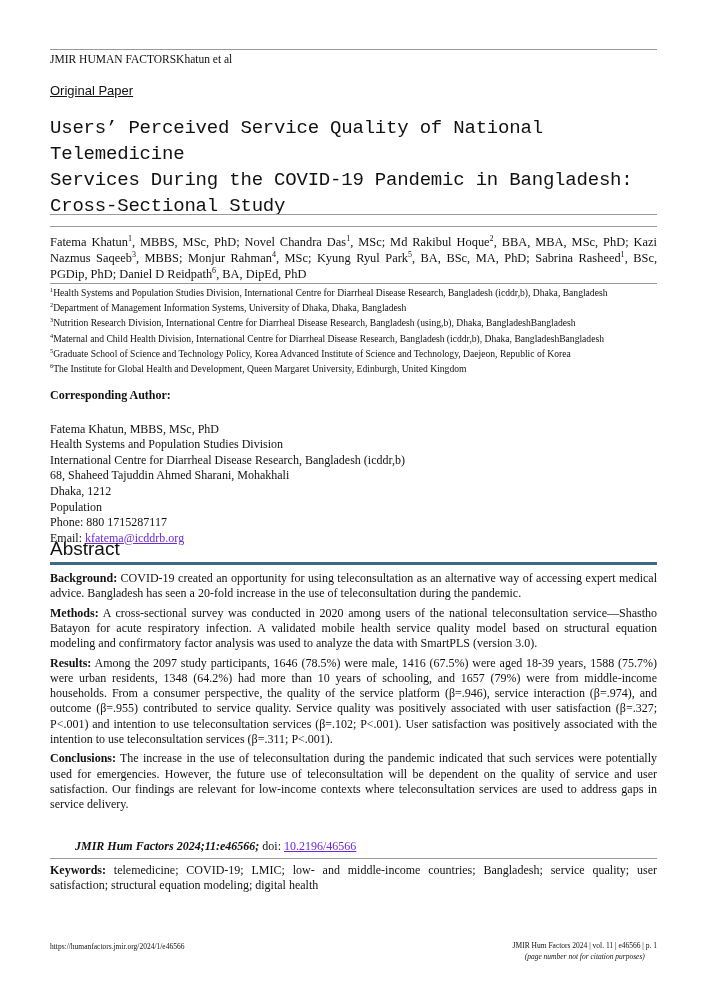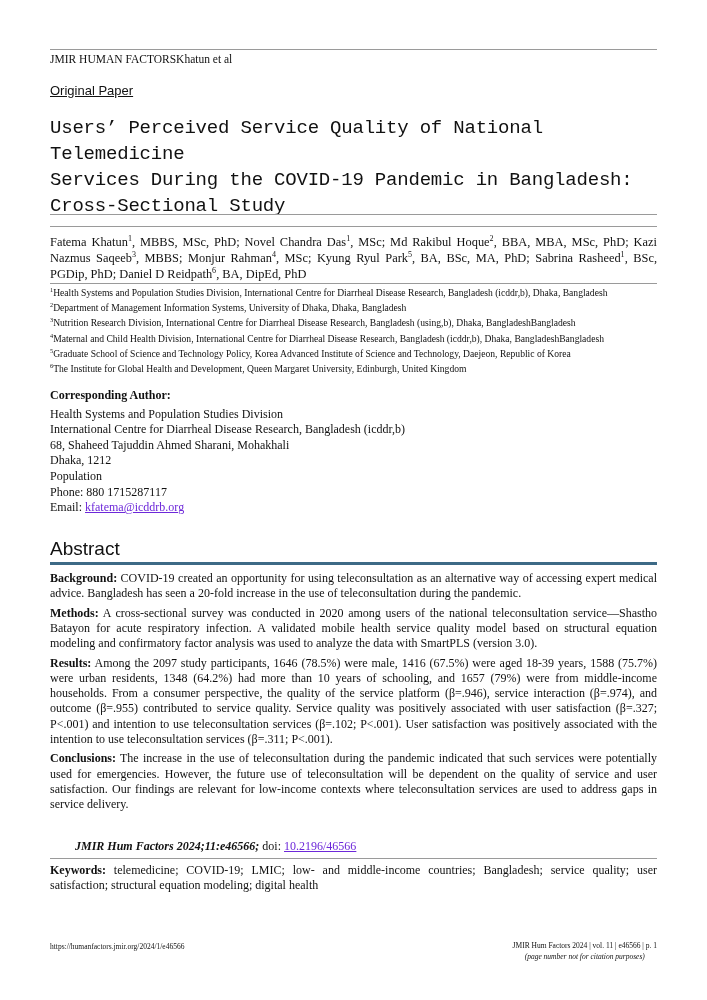--- a/index.html
+++ b/index.html
@@ -8,21 +8,21 @@
   .hdr-rule { position: absolute; top: 49px; left: 0; width: 607px; height: 1px; background: #9a9a9a; }
   .hdr { position: absolute; top: 53px; left: 0; width: 607px; font-size: 11.5px; display: flex; }
   .orig { position: absolute; top: 83px; left: 0; font-family: "Liberation Sans", sans-serif; font-size: 13px; text-decoration: underline; }
   .title { position: absolute; top: 115px; left: 0; width: 607px; font-family: Liberation Mono, monospace; font-size: 19px; line-height: 26px; letter-spacing: -0.2px; }
   .rule { position: absolute; left: 0; width: 607px; height: 1px; background: #9a9a9a; }
   .authors { position: absolute; top: 234px; left: 0; width: 607px; font-size: 12.4px; line-height: 16px; text-align: justify; }
   .affils { position: absolute; top: 285px; left: 0; width: 607px; font-size: 9.6px; line-height: 15.2px; }
   .affils div { white-space: nowrap; }
   sup { font-size: 65%; vertical-align: super; line-height: 0; }
   .corr { position: absolute; top: 388px; left: 0; width: 607px; font-size: 12px; line-height: 15.6px; }
-  .corr .h { font-weight: bold; margin-bottom: 3px; }
+  .corr .h { font-weight: bold; margin-bottom: 18px; }
   a { color: #6d28d9; text-decoration: underline; }
   .abs-title { position: absolute; top: 538px; left: 0; font-family: "Liberation Sans", sans-serif; font-size: 19px; }
   .abs-rule { position: absolute; top: 562px; left: 0; width: 607px; height: 3px; background: #3d6a86; }
   .abstract { position: absolute; top: 571px; left: 0; width: 607px; font-size: 12px; line-height: 15.2px; text-align: justify; }
   .abstract p { margin: 0 0 4.4px 0; }
   .abstract b { font-weight: bold; }
   .cite { position: absolute; top: 839px; left: 0; font-size: 12px; }
   .cite i { font-weight: bold; margin-left: 25px; }
   .kw-rule { position: absolute; top: 858px; left: 0; width: 607px; height: 1px; background: #9a9a9a; }
   .kw { position: absolute; top: 863px; left: 0; width: 607px; font-size: 12px; line-height: 15.2px; text-align: justify; }
@@ -68,20 +68,21 @@
     <div><sup>1</sup><span>Health Systems and Population Studies Division, International Centre for Diarrheal Disease Research, Bangladesh (icddr,b), Dhaka, Bangladesh</span></div>
     <div><sup>2</sup><span>Department of Management Information Systems, University of Dhaka, Dhaka, Bangladesh</span></div>
     <div><sup>3</sup><span>Nutrition Research Division, International Centre for Diarrheal Disease Research, Bangladesh (using,b), Dhaka, BangladeshBangladesh</span></div>
     <div><sup>4</sup><span>Maternal and Child Health Division, International Centre for Diarrheal Disease Research, Bangladesh (icddr,b), Dhaka, BangladeshBangladesh</span></div>
     <div><sup>5</sup><span>Graduate School of Science and Technology Policy, Korea Advanced Institute of Science and Technology, Daejeon, Republic of Korea</span></div>
     <div><sup>6</sup><span>The Institute for Global Health and Development, Queen Margaret University, Edinburgh, United Kingdom</span></div>
   </div>
 
   <div class="corr">
     <div class="h">Corresponding Author:</div>
+    <div>Fatema Khatun, MBBS, MSc, PhD</div>
     <div>Health Systems and Population Studies Division</div>
     <div>International Centre for Diarrheal Disease Research, Bangladesh (icddr,b)</div>
     <div>68, Shaheed Tajuddin Ahmed Sharani, Mohakhali</div>
     <div>Dhaka, 1212</div>
     <div>Population</div>
     <div>Phone: 880 1715287117</div>
     <div><span>Email: </span><a>kfatema@icddrb.org</a></div>
   </div>
 
   <div class="abs-title">Abstract</div>

